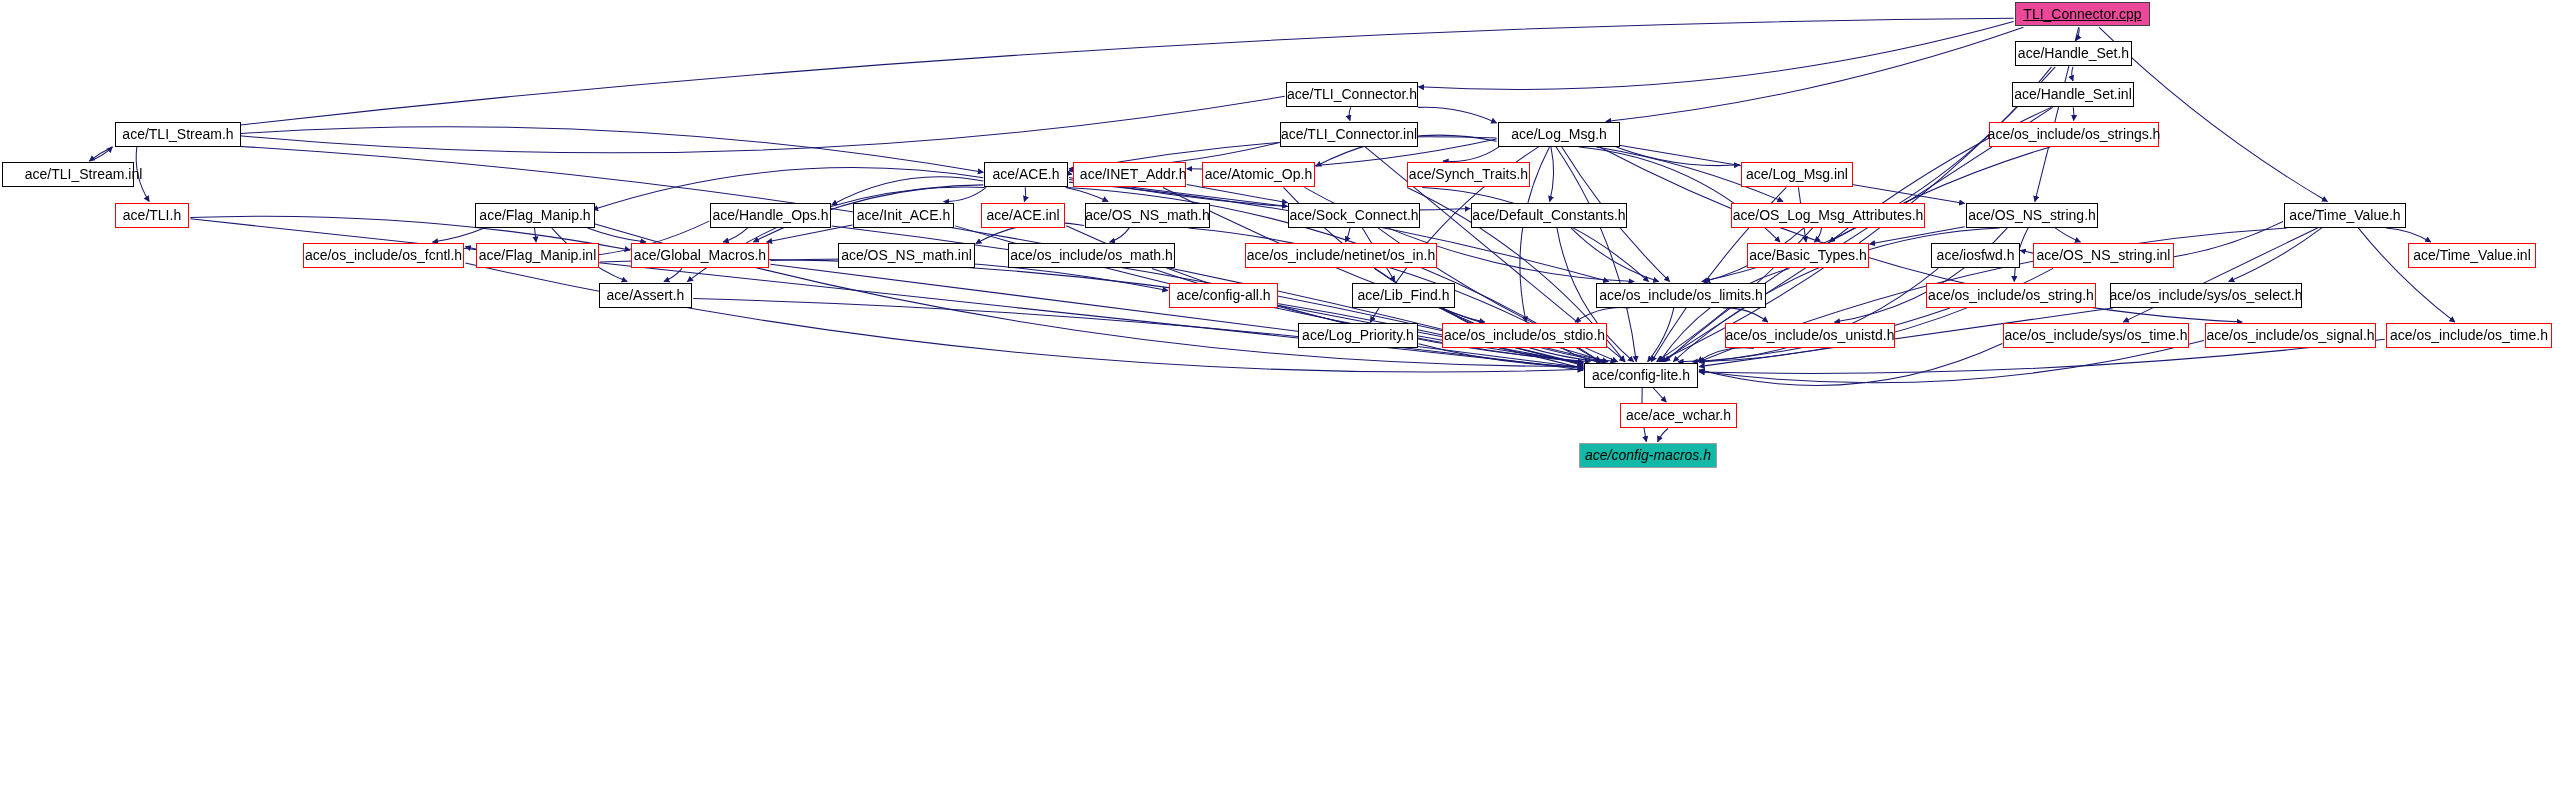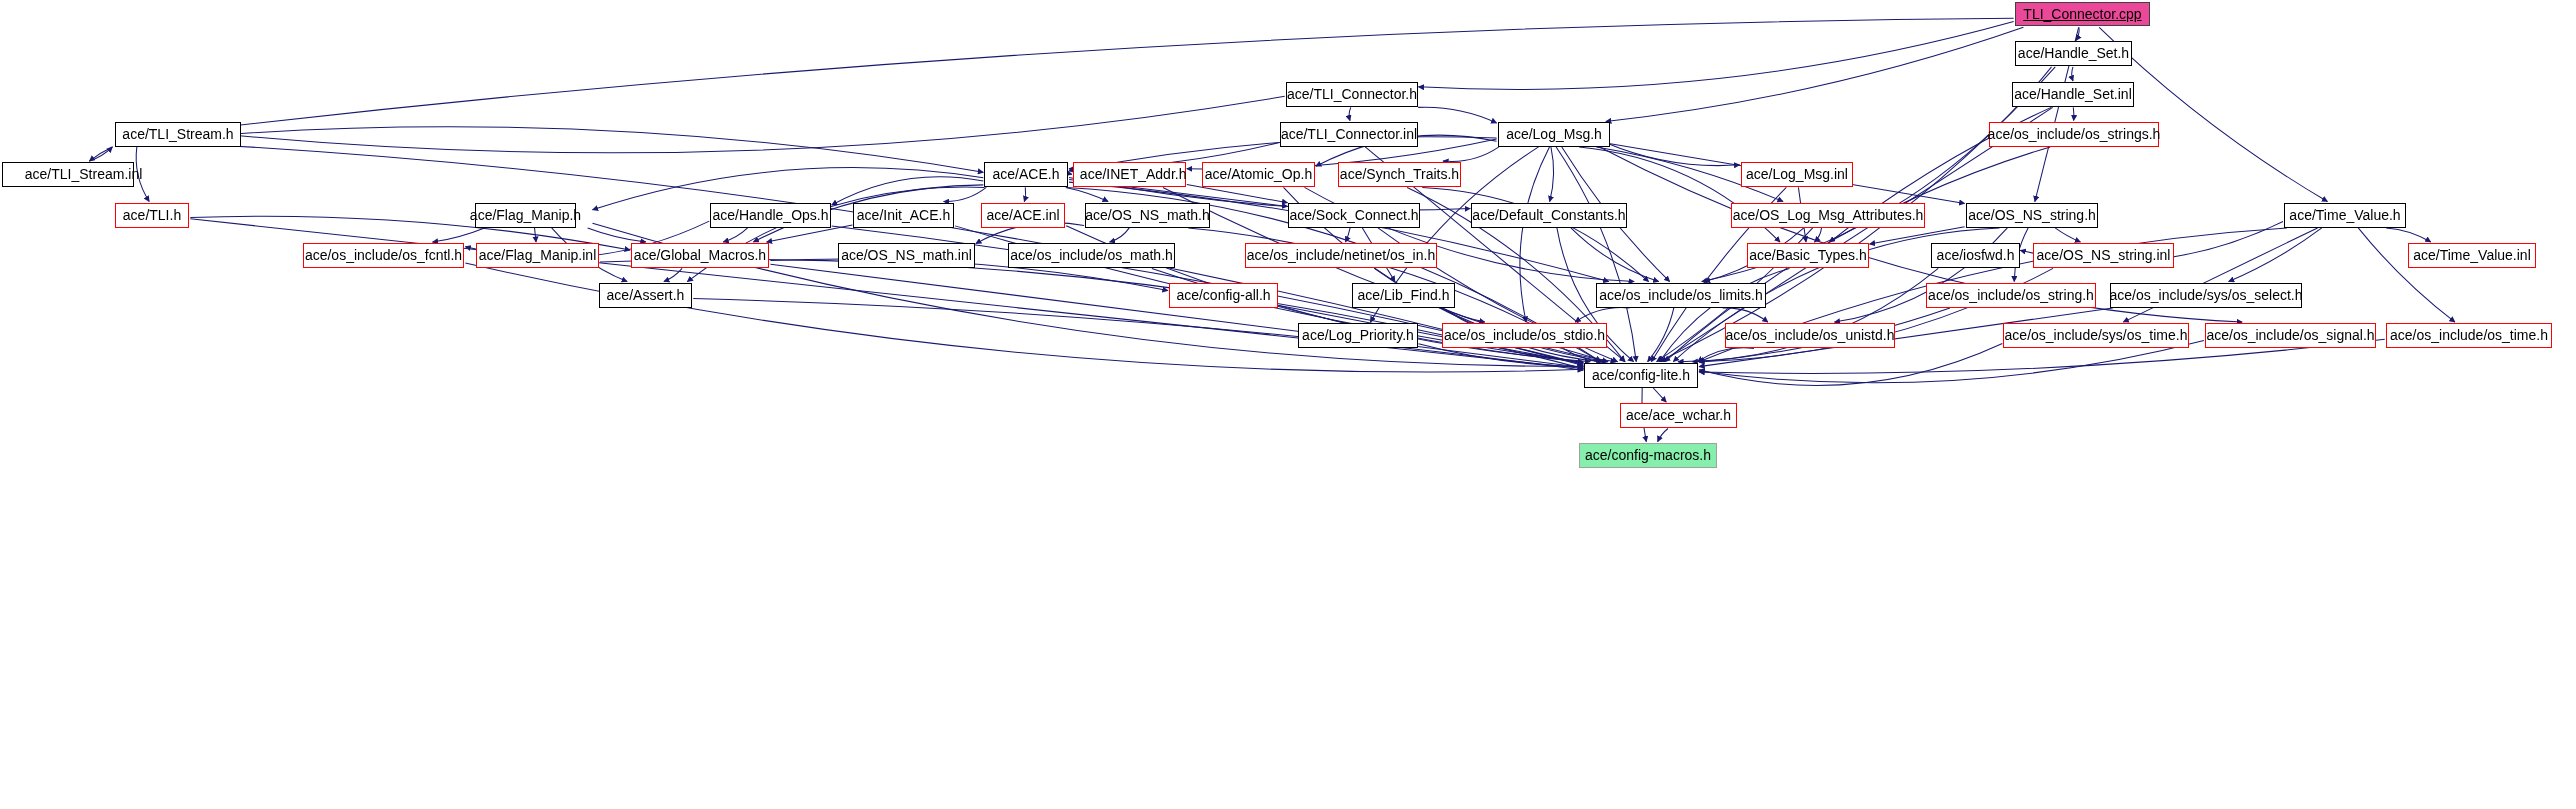--- a/index.html
+++ b/index.html
@@ -41,22 +41,23 @@
   }
   .node.red {
     border-color: #ff0000;
   }
   .node.root {
     background: #ec4899;
     border-color: #404040;
     text-decoration: underline;
   }
   .node.shaded {
-    background: #86efac;
+    background: #14b8a6;
     border-color: #a0a0a0;
+    font-style: italic;
   }
 </style>
 </head>
 <body>
 
 <div id="canvas">
   <svg id="edge-layer" viewBox="0 0 2735 859" xmlns="http://www.w3.org/2000/svg">
       <defs>
         <marker id="arrow" viewBox="0 0 10 10" refX="9" refY="5" markerWidth="6" markerHeight="6" orient="auto-start-reverse" markerUnits="strokeWidth">
           <path d="M 0 0 L 10 5 L 0 10 z" fill="#191970"></path>
@@ -185,27 +186,27 @@
     </svg>
 <div class="node root" style="left: 2015px; top: 1.9px; width: 135px;">TLI_Connector.cpp</div>
     <div class="node" style="left: 2015px; top: 41px; width: 117px;">ace/Handle_Set.h</div>
     <div class="node" style="left: 2012px; top: 82px; width: 122px;">ace/Handle_Set.inl</div>
     <div class="node red" style="left: 1989px; top: 122px; width: 170px;">ace/os_include/os_strings.h</div>
     <div class="node" style="left: 1286px; top: 82px; width: 132px;">ace/TLI_Connector.h</div>
     <div class="node" style="left: 1280px; top: 122px; width: 138px;">ace/TLI_Connector.inl</div>
     <div class="node" style="left: 71px; top: 122px; width: 126px; margin-left: 44px;">ace/TLI_Stream.h</div>
     <div class="node" style="left: 1.9px; top: 162px; width: 132px; padding-left: 37px;">ace/TLI_Stream.inl</div>
     <div class="node red" style="left: 115px; top: 203px; width: 74px;">ace/TLI.h</div>
-    <div class="node" style="left: 1498px; top: 122px; width: 112px;">ace/Log_Msg.h</div>
+    <div class="node" style="left: 1498px; top: 122px; width: 122px;">ace/Log_Msg.h</div>
     <div class="node red" style="left: 1741px; top: 162px; width: 112px;">ace/Log_Msg.inl</div>
     <div class="node" style="left: 984px; top: 162px; width: 84px;">ace/ACE.h</div>
     <div class="node red" style="left: 1073px; top: 162px; width: 113px; padding-left: 13px;">ace/INET_Addr.h</div>
     <div class="node red" style="left: 1202px; top: 162px; width: 113px;">ace/Atomic_Op.h</div>
-    <div class="node red" style="left: 1338px; top: 162px; width: 123px;">ace/Synch_Traits.h</div>
-    <div class="node" style="left: 475px; top: 203px; width: 101px;">ace/Flag_Manip.h</div>
+    <div class="node red" style="left: 1407px; top: 162px; width: 123px;">ace/Synch_Traits.h</div>
+    <div class="node" style="left: 475px; top: 203px; width: 120px;">ace/Flag_Manip.h</div>
     <div class="node" style="left: 710px; top: 203px; width: 121px;">ace/Handle_Ops.h</div>
     <div class="node" style="left: 853px; top: 203px; width: 101px;">ace/Init_ACE.h</div>
     <div class="node red" style="left: 981px; top: 203px; width: 84px;">ace/ACE.inl</div>
     <div class="node" style="left: 1085px; top: 203px; width: 125px;">ace/OS_NS_math.h</div>
     <div class="node" style="left: 1288px; top: 203px; width: 132px;">ace/Sock_Connect.h</div>
     <div class="node" style="left: 1471px; top: 203px; width: 156px;">ace/Default_Constants.h</div>
     <div class="node red" style="left: 1731px; top: 203px; width: 194px;">ace/OS_Log_Msg_Attributes.h</div>
     <div class="node" style="left: 1966px; top: 203px; width: 132px;">ace/OS_NS_string.h</div>
     <div class="node" style="left: 2284px; top: 203px; width: 122px;">ace/Time_Value.h</div>
     <div class="node red" style="left: 303px; top: 243px; width: 161px;">ace/os_include/os_fcntl.h</div>

